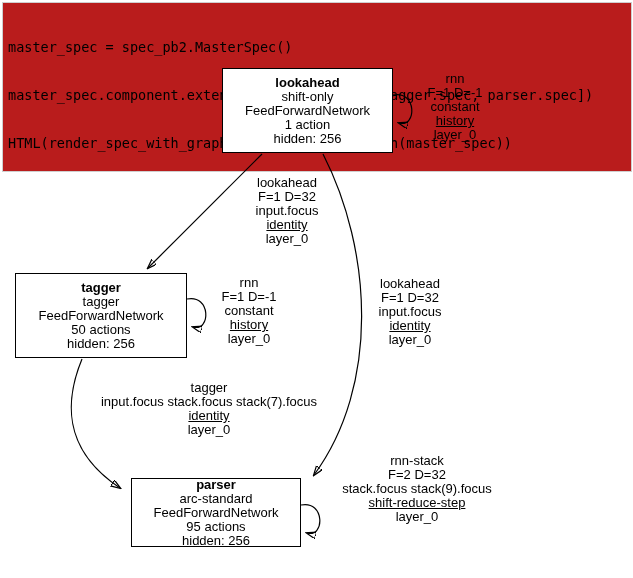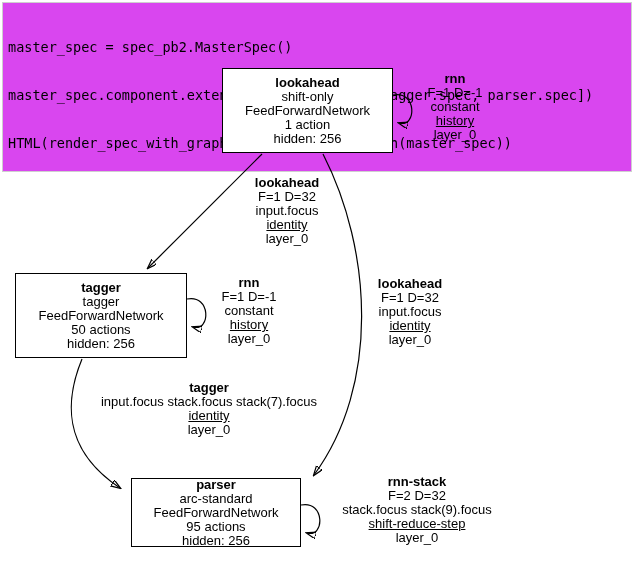--- a/index.html
+++ b/index.html
@@ -11,21 +11,21 @@
     font-family: "Liberation Sans", sans-serif;
     color: #000;
   }
 
   
   .code-cell {
     position: absolute;
     left: 2px; top: 2px;
     width: 618px;
     border: 1px solid #cfcfcf;
-    background: #d946ef;
+    background: #b91c1c;
     padding: 4px 5px;
     font-family: "DejaVu Sans Mono", "Liberation Mono", monospace;
     font-size: 13.5px;
     line-height: 16px;
     white-space: pre;
     color: #000;
   }
 
   
   .edge-svg {
@@ -52,34 +52,34 @@
   .node .nt { font-weight: bold; }
 
   .elabel {
     position: absolute;
     transform: translateX(-50%);
     text-align: center;
     font-size: 13px;
     line-height: 14px;
     white-space: nowrap;
   }
-  .elabel .t { font-weight: bold; }
+  .elabel .t { font-weight: normal; }
   .elabel .u { text-decoration: underline; }
   .elabel .i { }
 
   .node-lookahead { left: 222px; top: 68px;  width: 171px; height: 85px; }
   .node-tagger    { left: 15px;  top: 273px; width: 172px; height: 85px; }
   .node-parser    { left: 131px; top: 478px; width: 170px; height: 69px; }
 
   .lbl-rnn-lookahead      { left: 455px; top: 72px;  }
   .lbl-lookahead-tagger   { left: 287px; top: 176px; }
   .lbl-rnn-tagger         { left: 249px; top: 276px; }
   .lbl-lookahead-parser   { left: 410px; top: 277px; }
   .lbl-tagger-parser      { left: 209px; top: 381px; }
-  .lbl-rnn-stack          { left: 417px; top: 475px; }
+  .lbl-rnn-stack          { left: 417px; top: 454px; }
 </style>
 </head>
 <body>
 
 <div class="code-cell">
   <div>master_spec = spec_pb2.MasterSpec()</div>
   <div>master_spec.component.extend([lookahead.spec, tagger.spec, parser.spec])</div>
   <div>HTML(render_spec_with_graphviz.master_spec_graph(master_spec))</div>
 </div>
 

